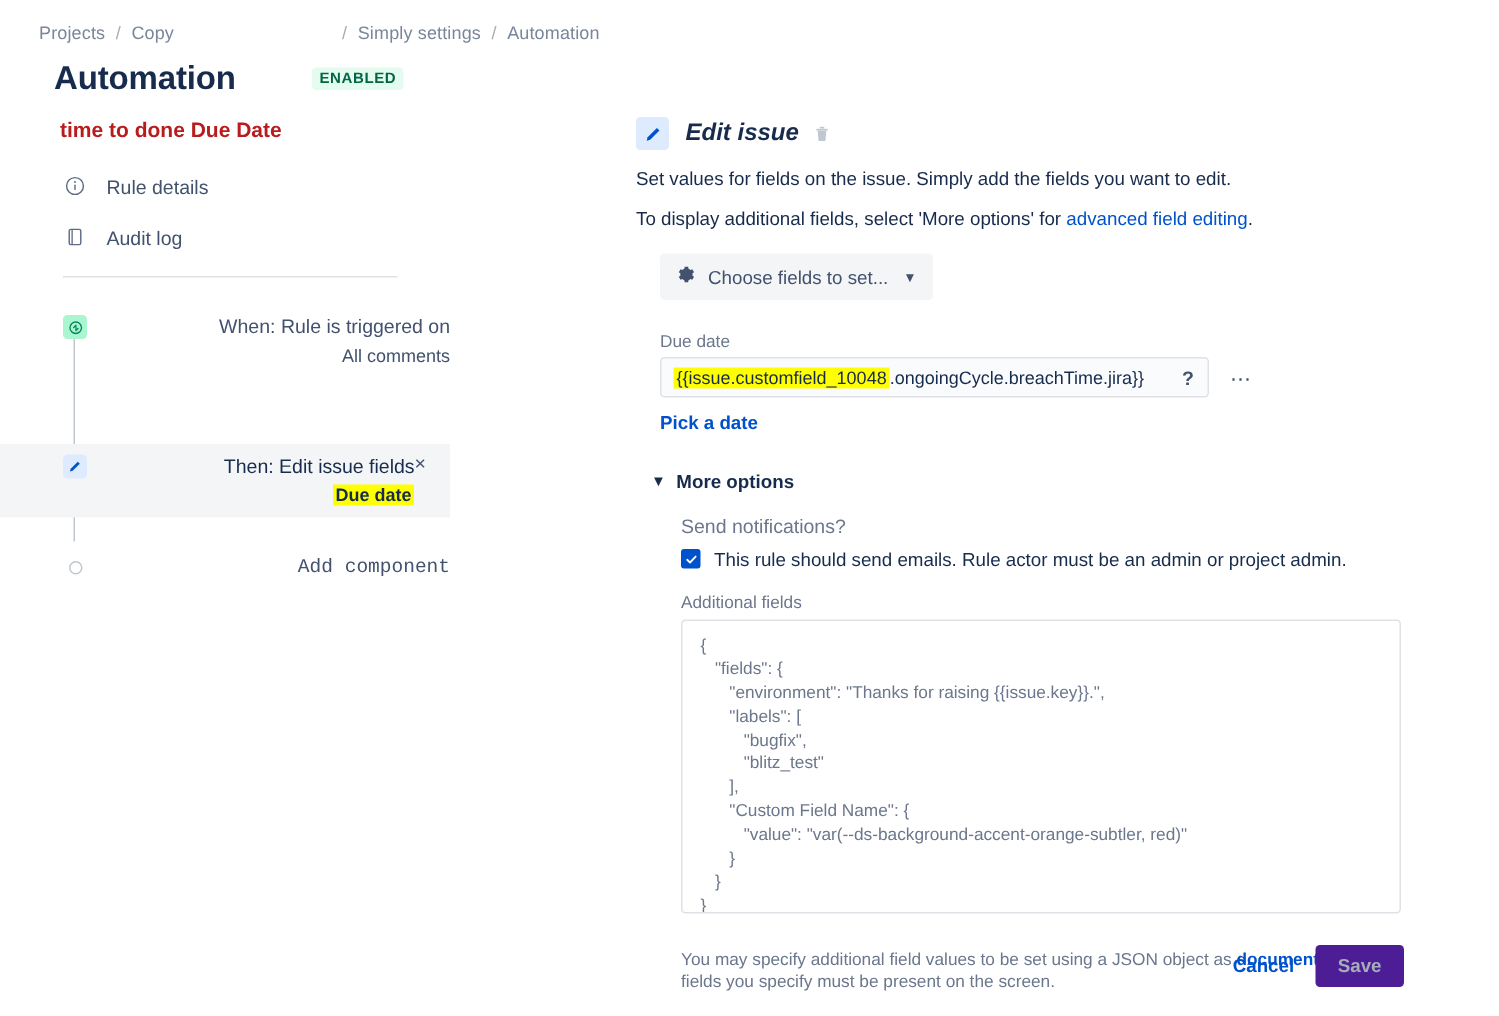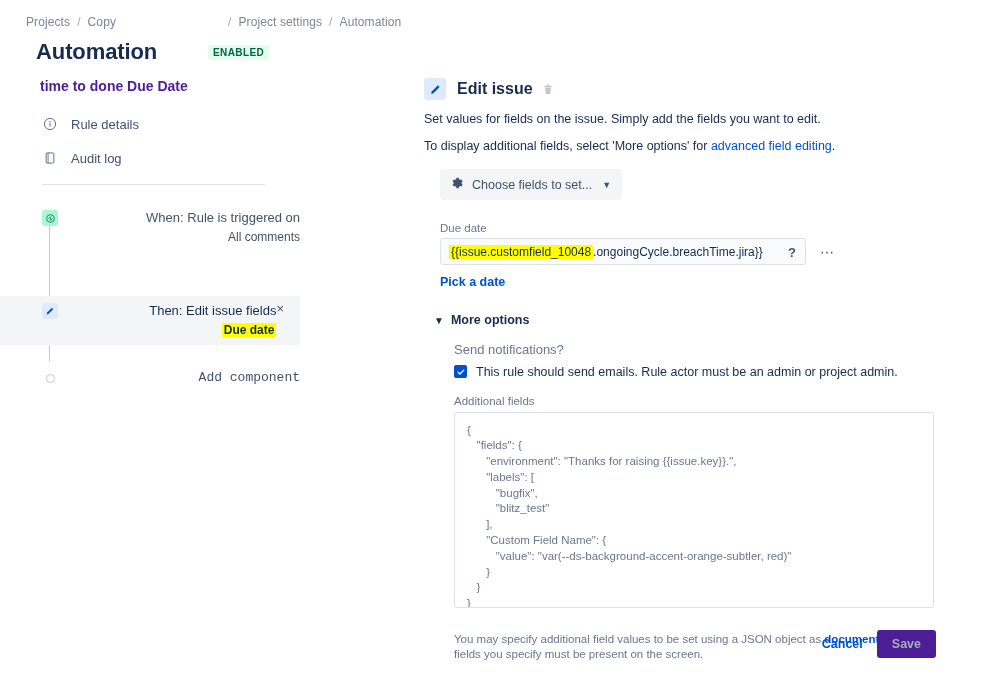--- a/index.html
+++ b/index.html
@@ -31,21 +31,21 @@
   .badge-enabled {
     position: absolute; left: 208px; top: 45px;
     background: #E3FCEF; color: #006644;
     font-size: 10px; font-weight: 700; letter-spacing: .4px;
     padding: 2px 5px 2px 5px; border-radius: 3px;
   }
 
   
   .rule-panel { position: absolute; left: 0; top: 78px; width: 300px; }
   .rule-name {
-    margin-left: 40px; font-size: 14px; font-weight: 700; color: #4c1d95;
+    margin-left: 40px; font-size: 14px; font-weight: 700; color: #b91c1c;
   }
   .nav-list { margin-top: 17px; }
   .nav-item {
     display: flex; align-items: center; height: 26px;
     margin-left: 42px; font-size: 13px; color: #42526E; cursor: pointer;
   }
   .nav-item + .nav-item { margin-top: 8px; }
   .nav-ico {
     width: 16px; height: 16px; margin-right: 13px;
     display: flex; align-items: center; justify-content: center;
@@ -84,21 +84,21 @@
   }
   .node.add { margin-top: 18px; font-family: Liberation Mono, monospace; }
   .node.add .node-title { color: #42526E; }
   .circle-open {
     width: 9px; height: 9px; border: 1px solid #C1C7D0;
     border-radius: 50%; background: #fff;
   }
 
   
   .detail { position: absolute; left: 424px; top: 78px; width: 560px; }
-  .detail-head { display: flex; align-items: center; }
+  .detail-head { display: flex; align-items: center; font-style: italic; }
   .detail-ico {
     width: 22px; height: 22px; border-radius: 3px; background: #DEEBFF;
     display: flex; align-items: center; justify-content: center;
     margin-right: 11px;
   }
   .detail-title { font-size: 16px; font-weight: 600; color: #172B4D; }
   .trash-ico { margin-left: 9px; display: flex; align-items: center; cursor: pointer; }
   .detail-desc {
     font-size: 12.5px; color: #172B4D; line-height: 17px; margin-top: 11px;
   }
@@ -190,21 +190,21 @@
 <body>
 
 <div class="page">
 
   <div class="breadcrumb">
     <span class="crumb">Projects</span>
     <span class="crumb-sep">/</span>
     <span class="crumb">Copy</span>
     <span class="crumb-gap"></span>
     <span class="crumb-sep">/</span>
-    <span class="crumb">Project settings</span>
+    <span class="crumb">Simply settings</span>
     <span class="crumb-sep">/</span>
     <span class="crumb">Automation</span>
   </div>
 
   <div class="page-title">Automation</div>
   <div class="badge-enabled">ENABLED</div>
 
   <div class="rule-panel">
 
     <div class="rule-name">time to done Due Date</div>

